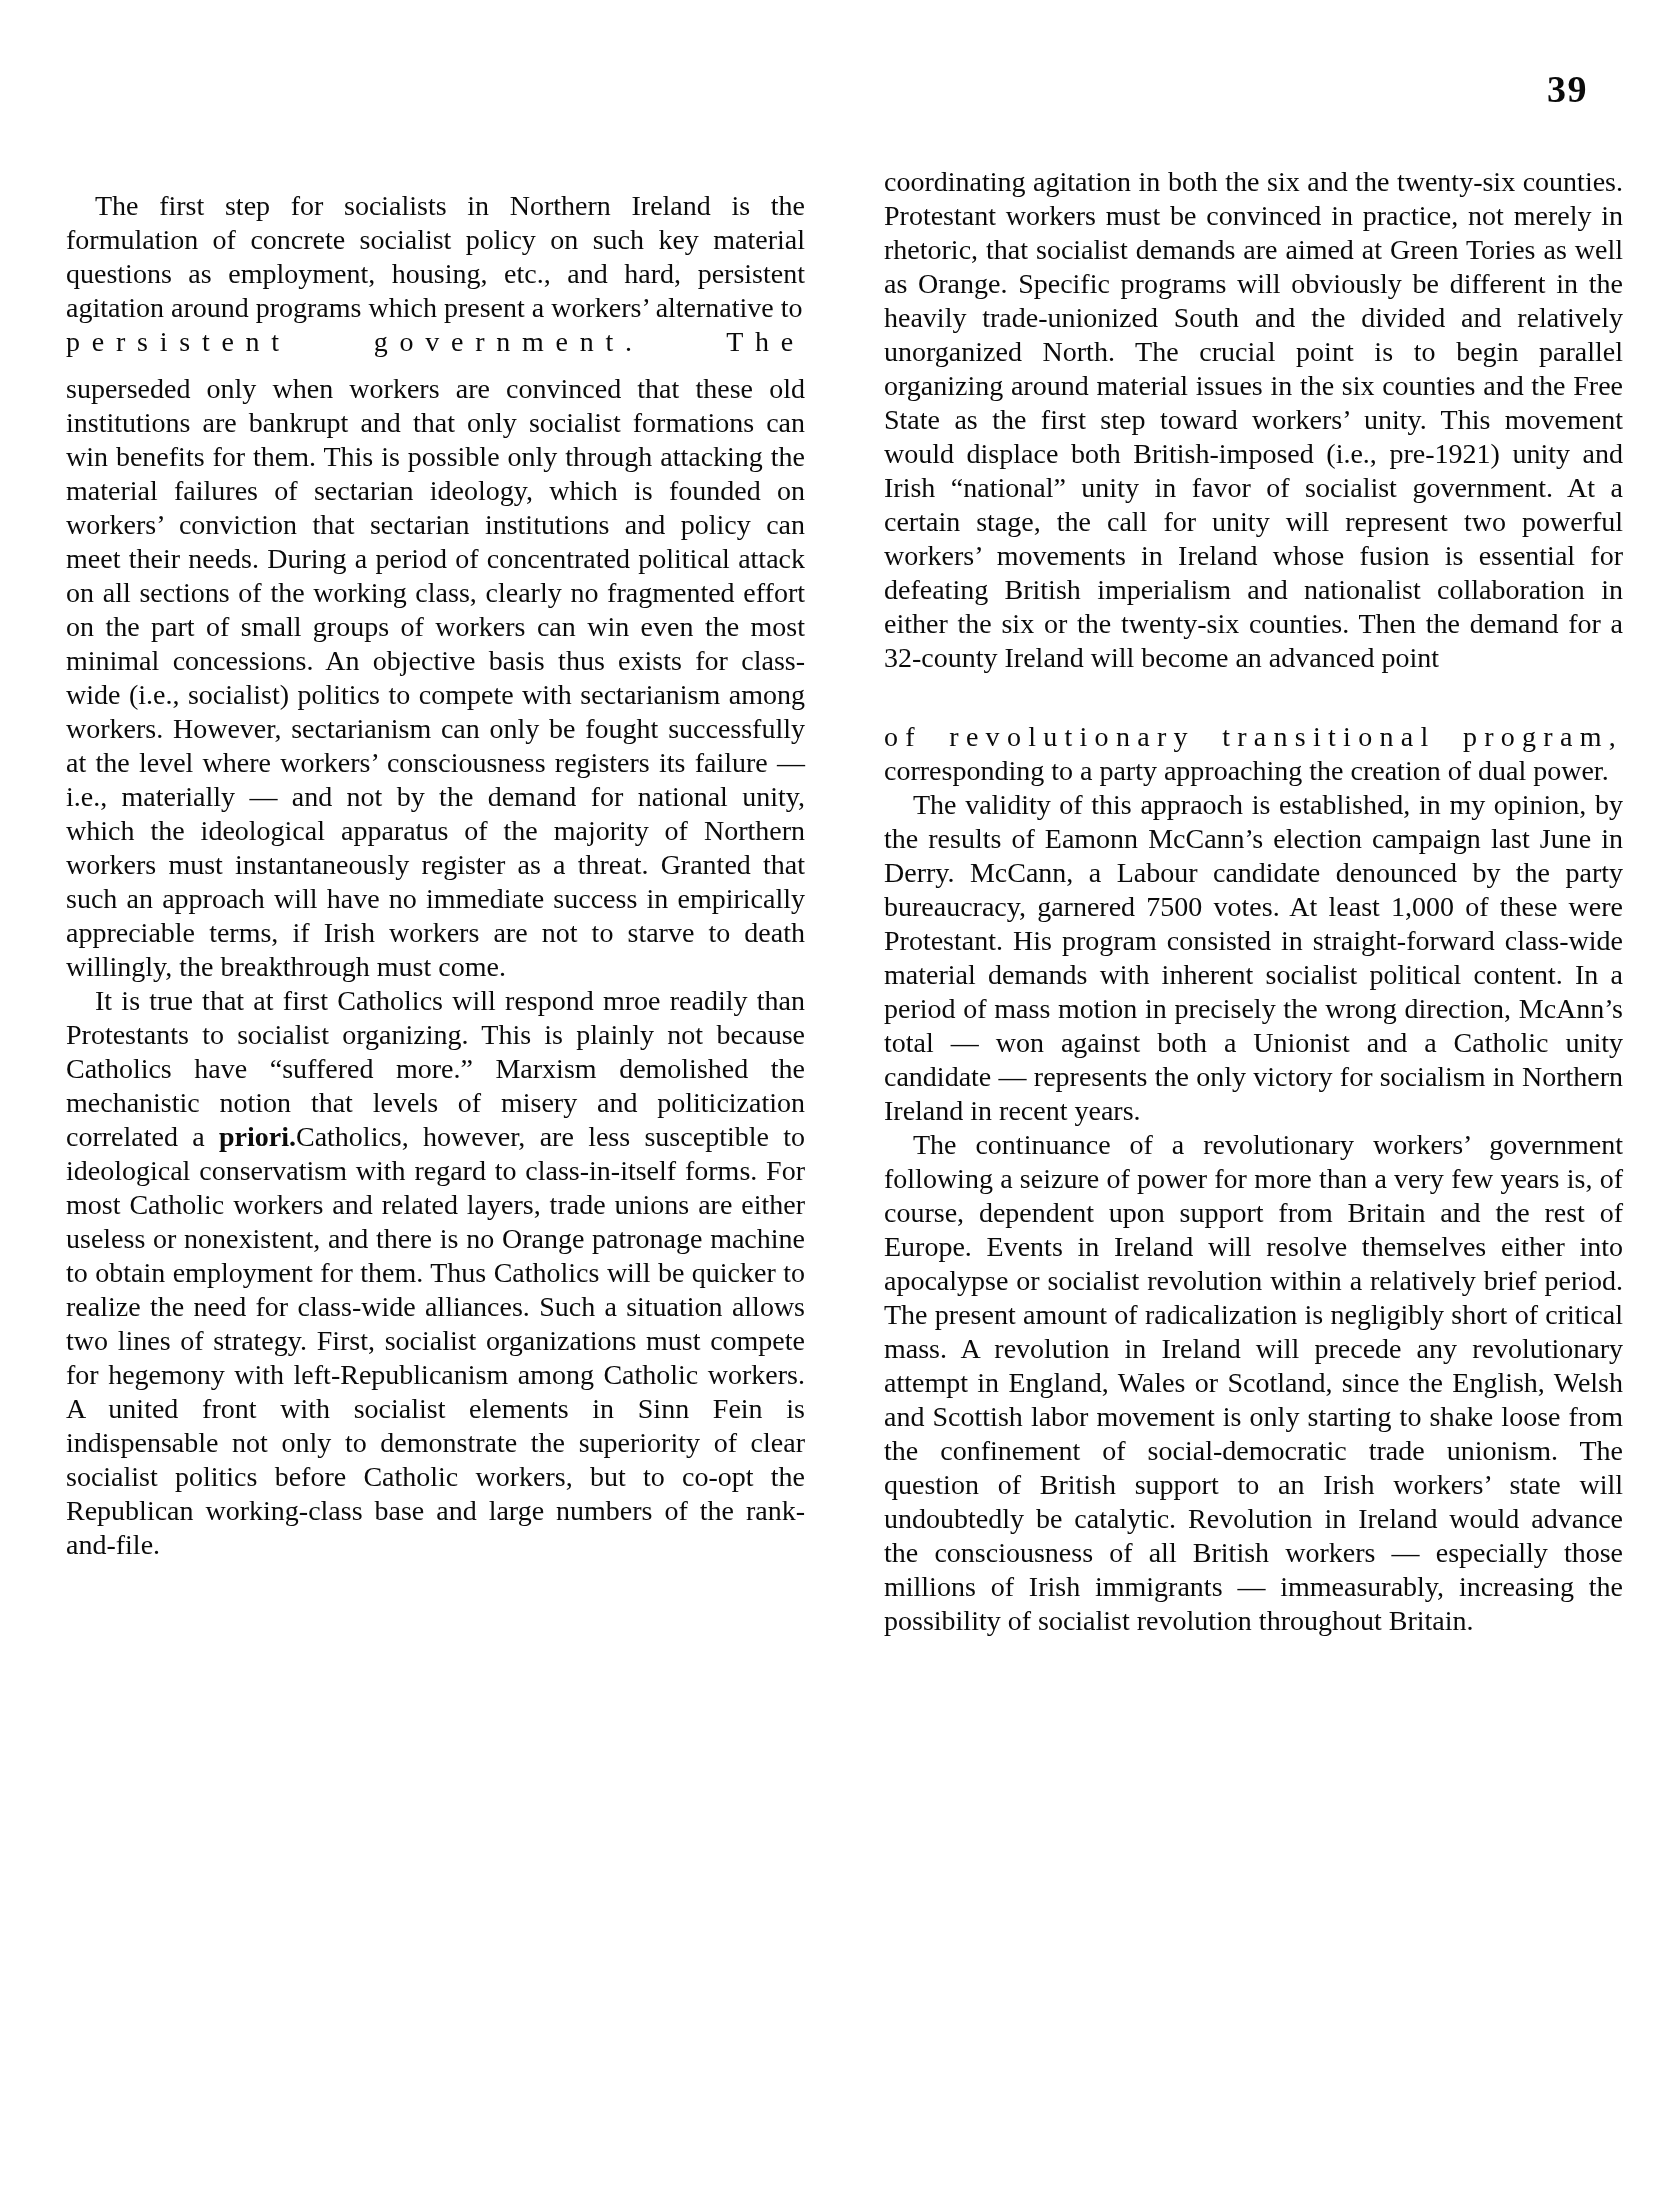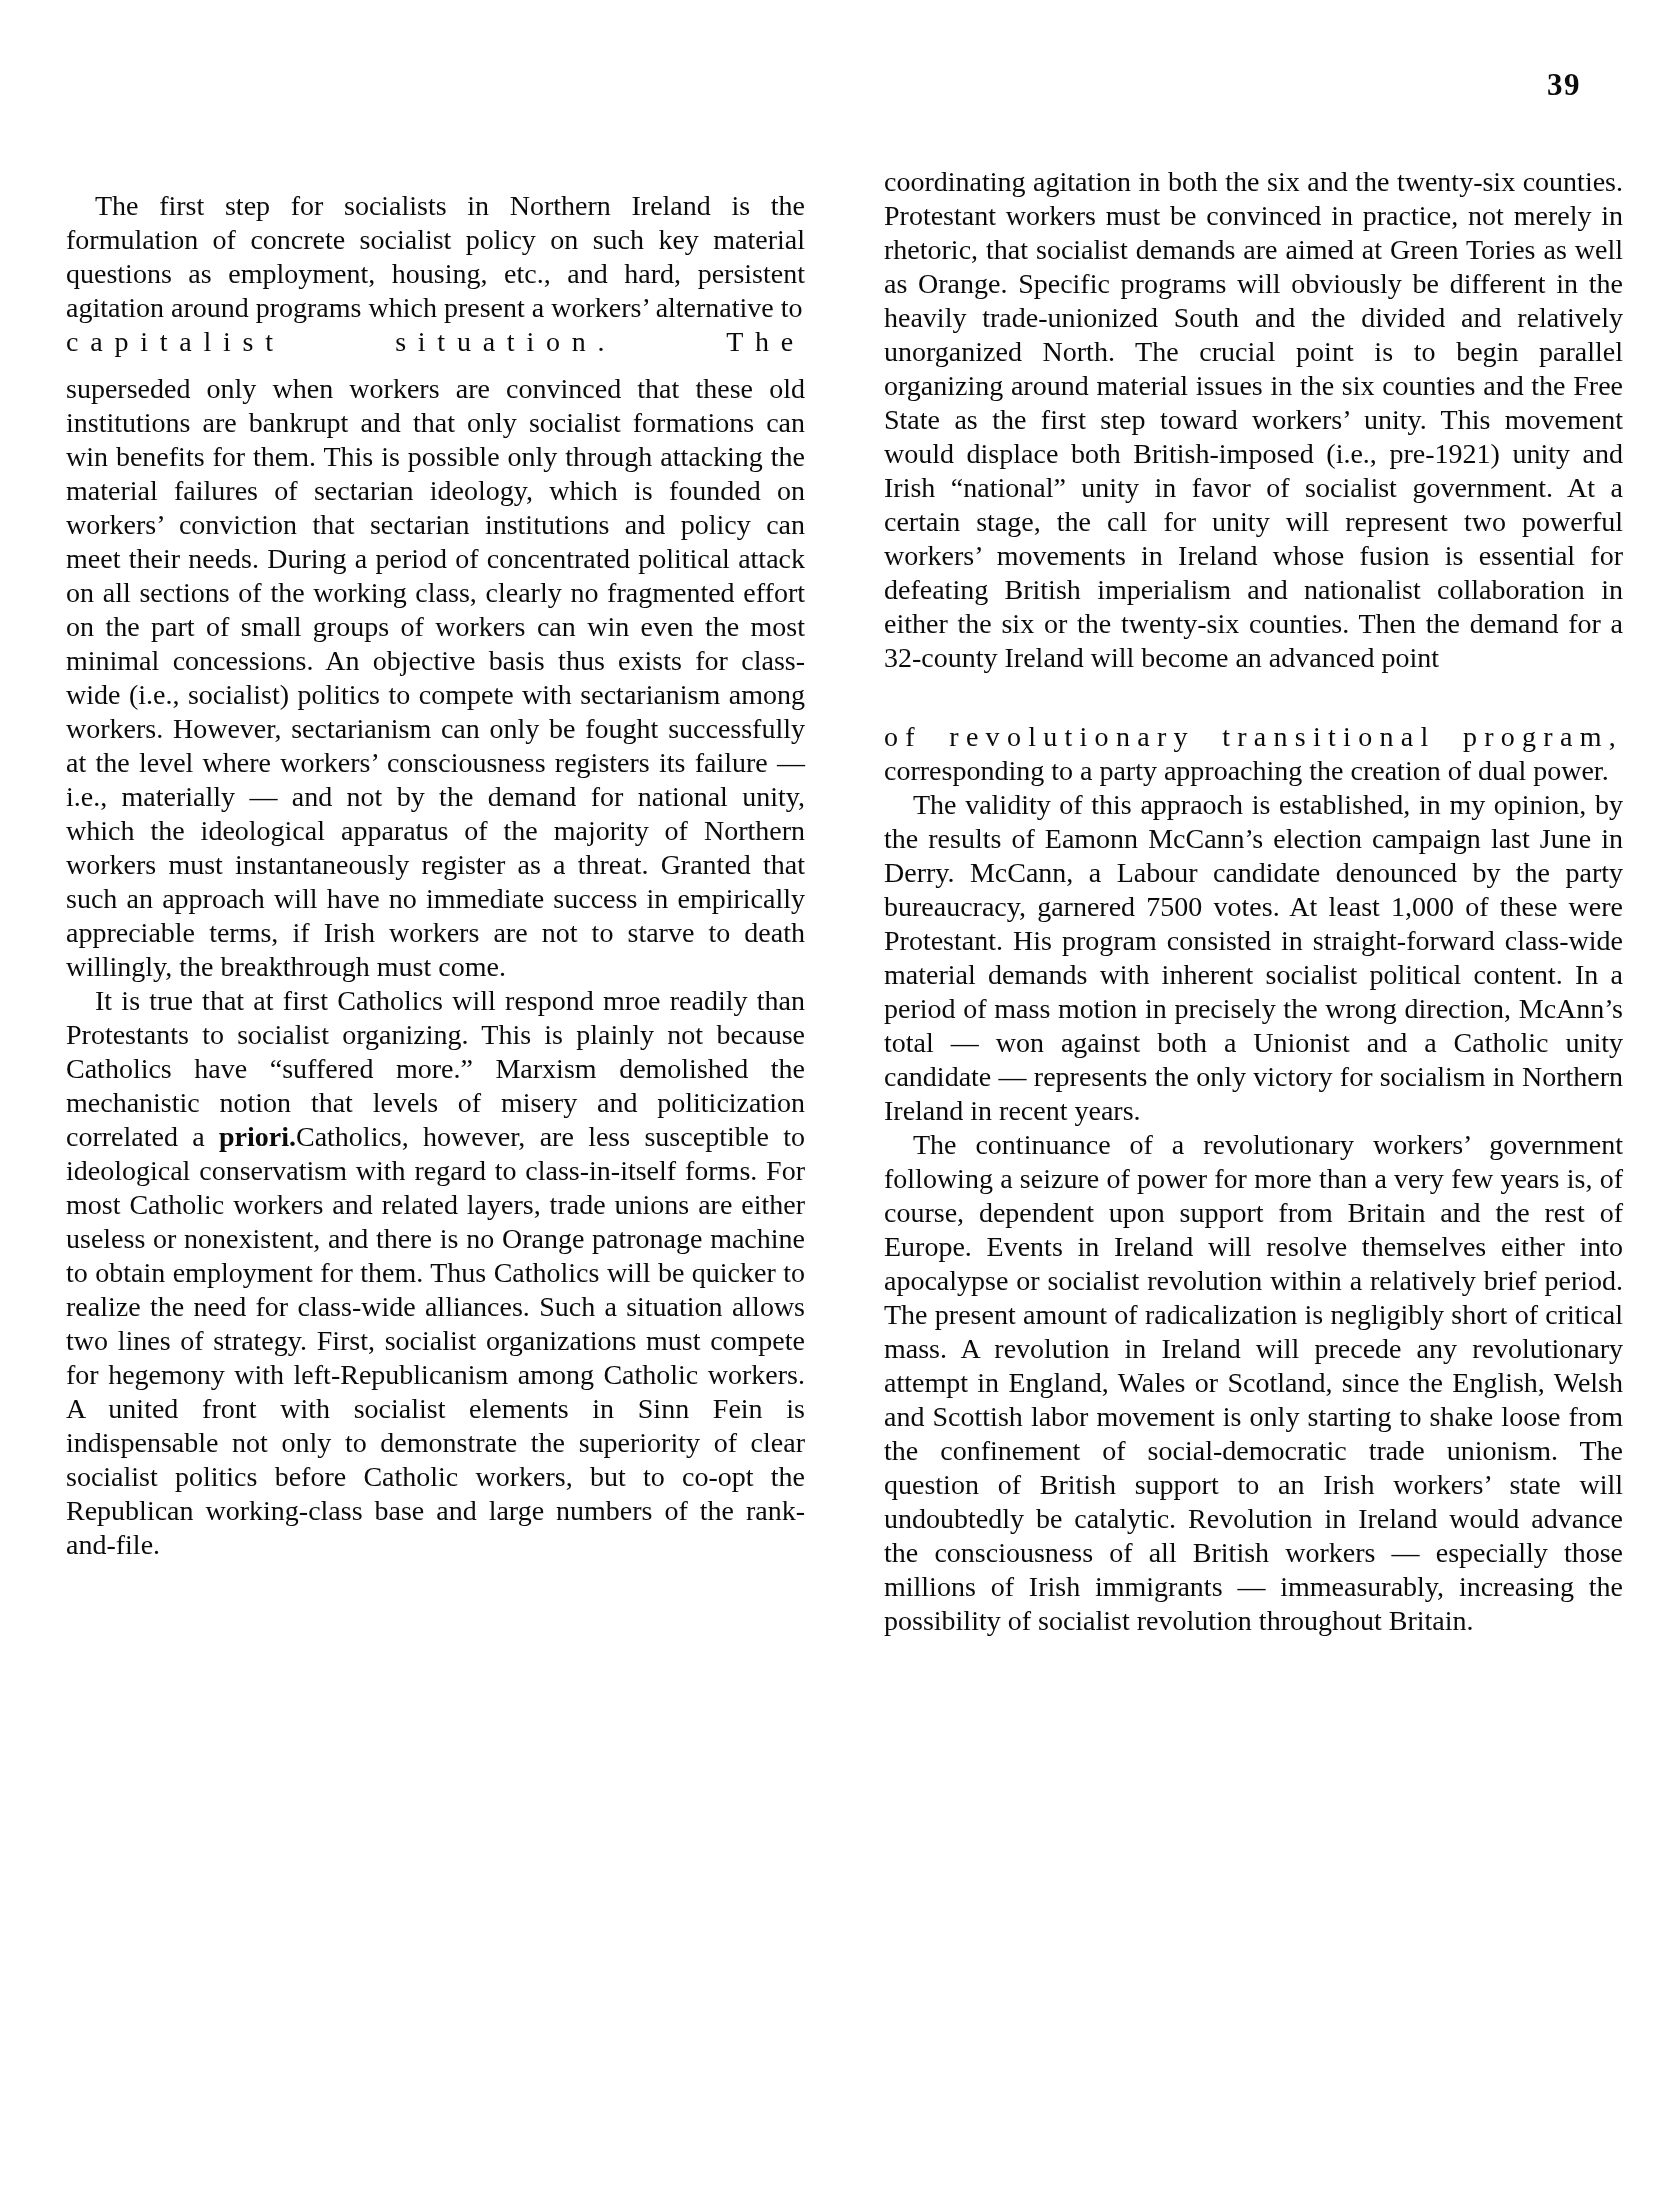--- a/index.html
+++ b/index.html
@@ -13,21 +13,21 @@
       height: 2205px;
       background: #ffffff;
       color: #0b0b0b;
       font-family: "Liberation Serif", "DejaVu Serif", serif;
       overflow: hidden;
     }
     .page-number {
       position: absolute;
       top: 67px;
       left: 1547px;
-      font-size: 31px;
+      font-size: 38px;
       font-weight: bold;
       letter-spacing: 1.4px;
       color: #0b0b0b;
     }
     .col {
       position: absolute;
       top: 165px;
       width: 739px;
       font-size: 28px;
       line-height: 34px;
@@ -56,21 +56,21 @@
 <body>
 
 <div class="page">
 
   <div class="page-number">39</div>
 
   <div class="col col-left">
 
     <div class="para">
       <div class="chunk first-indent">The first step for socialists in Northern Ireland is the formulation of concrete socialist policy on such key material questions as employment, housing, etc., and hard, persistent agitation around programs which present a workers’ alternative to</div>
-      <div class="chunk spread-letters">capitalist situation. The</div>
+      <div class="chunk spread-letters">persistent government. The</div>
       <div class="chunk gap-top">superseded only when workers are convinced that these old institutions are bankrupt and that only socialist formations can win benefits for them. This is possible only through attacking the material failures of sectarian ideology, which is founded on workers’ conviction that sectarian institutions and policy can meet their needs. During a period of concentrated political attack on all sections of the working class, clearly no fragmented effort on the part of small groups of workers can win even the most minimal concessions. An objective basis thus exists for class-wide (i.e., socialist) politics to compete with sectarianism among workers. However, sectarianism can only be fought successfully at the level where workers’ consciousness registers its failure — i.e., materially — and not by the demand for national unity, which the ideological apparatus of the majority of Northern workers must instantaneously register as a threat. Granted that such an approach will have no immediate success in empirically appreciable terms, if Irish workers are not to starve to death willingly, the breakthrough must come.</div>
     </div>
 
     <p class="para first-indent"><span>It is true that at first Catholics will respond mroe readily than Protestants to socialist organizing. This is plainly not because Catholics have “suffered more.” Marxism demolished the mechanistic notion that levels of misery and politicization correlated a </span><span class="bold-run">priori.</span><span>Catholics, however, are less susceptible to ideological conservatism with regard to class-in-itself forms. For most Catholic workers and related layers, trade unions are either useless or nonexistent, and there is no Orange patronage machine to obtain employment for them. Thus Catholics will be quicker to realize the need for class-wide alliances. Such a situation allows two lines of strategy. First, socialist organizations must compete for hegemony with left-Republicanism among Catholic workers. A united front with socialist elements in Sinn Fein is indispensable not only to demonstrate the superiority of clear socialist politics before Catholic workers, but to co-opt the Republican working-class base and large numbers of the rank-and-file.</span></p>
 
 
   </div>
 
   <div class="col col-right">
 

